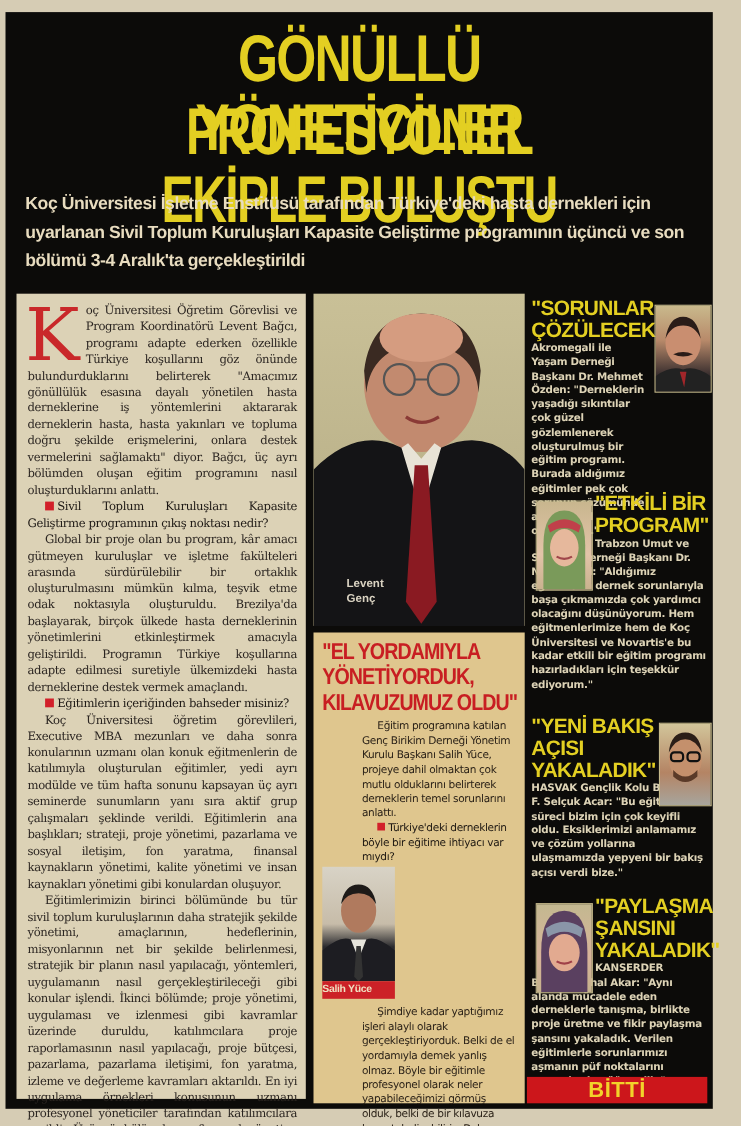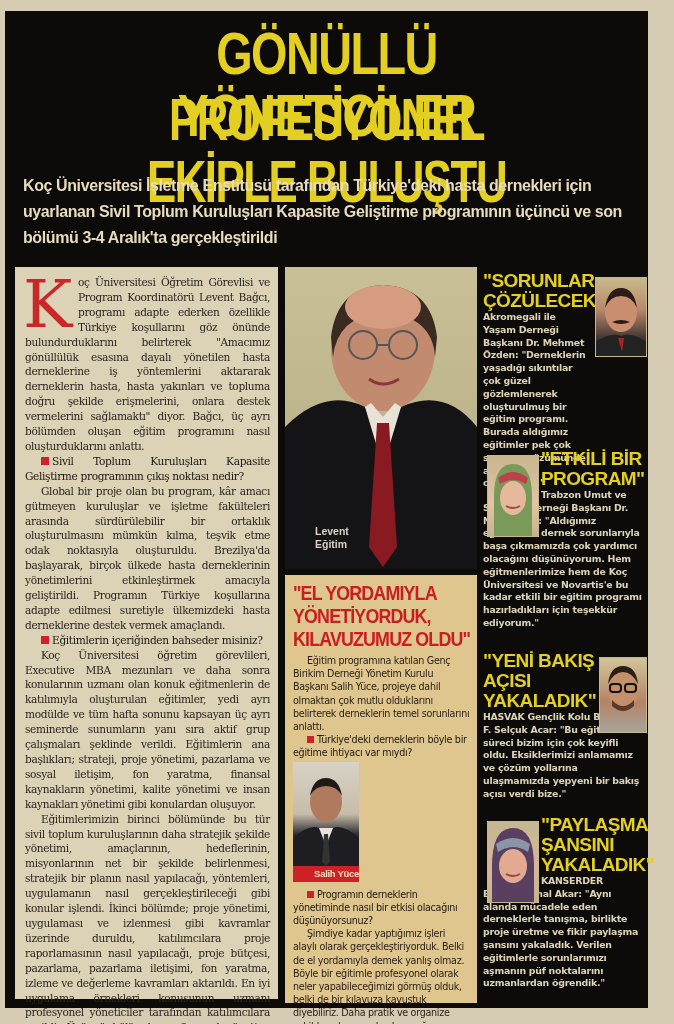--- a/index.html
+++ b/index.html
@@ -53,32 +53,32 @@
     background: #dfc68e; padding: 6px 6px 0 8px; box-sizing: border-box;
     font-family: "DejaVu Sans", sans-serif; font-size: 9.6px; line-height: 13.2px; color: #2b2218;
     letter-spacing: -0.3px;
   }
   .mid-title {
     color: #c81e22; font-family: "Liberation Sans", sans-serif; font-weight: bold;
     font-size: 21px; line-height: 23px; letter-spacing: -1px; margin-bottom: 4px;
     transform: scaleX(0.85); transform-origin: left top; width: 220px;
   }
   .mid-box p { margin: 0; }
-  .mid-box .indent { text-indent: 14px; }
+  .mid-box .indent { text-indent: 14px; margin-left: 36px; }
   .mid-box .mq { font-weight: normal; color: #1e1812; }
   .mid-box .mq .sq { width: 7px; height: 7px; }
   .salih-wrap { position: relative; height: 128px; }
   .salih-photo {
     position: absolute; left: 0; top: 2px; width: 66px; height: 104px;
     background: linear-gradient(180deg, #d8d3c6 0%, #c7bca9 50%, #2a2a2e 70%, #1f1f24 100%);
     overflow: hidden;
   }
   .salih-cap {
     position: absolute; left: 0; top: 106px; width: 66px; height: 16px; background: #cc2127;
-    color: #f0dfc0; font-family: "Liberation Sans", sans-serif; font-size: 9.5px; line-height: 16px; text-align: right; font-weight: bold;
+    color: #f0dfc0; font-family: "Liberation Sans", sans-serif; font-size: 9.5px; line-height: 16px; text-align: left; font-weight: bold;
   }
   .salih-text { position: absolute; left: 78px; top: 0; width: 100px; }
   .right-col {
     position: absolute; left: 474px; top: 256px; width: 164px; height: 712px;
     color: #ddd3b6; font-family: "DejaVu Sans", sans-serif; font-size: 9.4px; line-height: 12.8px;
     letter-spacing: -0.25px; font-weight: bold;
   }
   .rq { position: absolute; left: 4px; width: 160px; }
   .rq-title {
     color: #e3cf22; font-family: "Liberation Sans", sans-serif; font-weight: bold;
@@ -120,41 +120,40 @@
       <circle cx="78" cy="78" r="14" fill="none" stroke="#555" stroke-width="2"></circle>
       <circle cx="118" cy="78" r="14" fill="none" stroke="#555" stroke-width="2"></circle>
       <line x1="92" y1="78" x2="104" y2="78" stroke="#555" stroke-width="2"></line>
       <path d="M84 112 Q98 122 114 112" stroke="#8a3a36" stroke-width="3" fill="none"></path>
       <path d="M0 302 L0 160 Q40 120 80 140 L98 170 L116 140 Q160 120 192 160 L192 302 Z" fill="#141416"></path>
       <path d="M80 140 L98 200 L116 140 L110 136 L98 150 L86 136 Z" fill="#e8e3d6"></path>
       <path d="M92 156 L104 156 L112 280 L98 300 L84 280 Z" fill="#8a1a22"></path>
     </svg>
     <div class="pm-caption">
       <div>Levent</div>
-      <div>Eğitim</div>
+      <div>Genç</div>
     </div>
   </div>
 
   <div class="mid-box">
     <div class="mid-title">"EL YORDAMIYLA YÖNETİYORDUK, KILAVUZUMUZ OLDU"</div>
     <p class="indent">Eğitim programına katılan Genç Birikim Derneği Yönetim Kurulu Başkanı Salih Yüce, projeye dahil olmaktan çok mutlu olduklarını belirterek derneklerin temel sorunlarını anlattı.</p>
     <p class="mq indent"><span class="sq"></span><span>Türkiye'deki derneklerin böyle bir eğitime ihtiyacı var mıydı?</span></p>
     <div class="salih-wrap">
       <div class="salih-photo">
         <svg width="66" height="104" viewBox="0 0 66 104">
           <ellipse cx="33" cy="40" rx="16" ry="20" fill="#b07a5e"></ellipse>
           <path d="M17 34 Q20 16 33 16 Q46 16 49 34 Q44 24 33 24 Q22 24 17 34 Z" fill="#1e1a18"></path>
           <path d="M0 104 L0 76 Q16 62 26 66 L33 78 L40 66 Q50 62 66 76 L66 104 Z" fill="#1d1d22"></path>
           <path d="M26 66 L33 84 L40 66 Z" fill="#e6e4dc"></path>
           <path d="M31 72 L35 72 L37 100 L33 104 L29 100 Z" fill="#333"></path>
         </svg>
       </div>
       <div class="salih-cap">Salih Yüce</div>
     </div>
-    <p class="mq indent"><span class="sq"></span><span>Programın derneklerin yönetiminde nasıl bir etkisi olacağını düşünüyorsunuz?</span></p>
     <p class="indent">Şimdiye kadar yaptığımız işleri alaylı olarak gerçekleştiriyorduk. Belki de el yordamıyla demek yanlış olmaz. Böyle bir eğitimle profesyonel olarak neler yapabileceğimizi görmüş olduk, belki de bir kılavuza kavuştuk diyebiliriz. Daha pratik ve organize şekilde çalışmaya başlayacağız.</p>
   </div>
 
   <div class="right-col">
 
     <div class="rq" style="top:4px;">
       <div class="thumb" style="left:112px; top:6px; height:78px; background:linear-gradient(180deg,#c9b98c 0%,#b88a6a 40%,#2b2428 85%);">
         <svg width="50" height="78" viewBox="0 0 50 78">
             <ellipse cx="25" cy="34" rx="16" ry="20" fill="#c98e70"></ellipse>
             <path d="M9 30 Q12 10 25 10 Q38 10 41 30 Q36 18 25 18 Q14 18 9 30Z" fill="#2a1c18"></path>
@@ -201,13 +200,14 @@
             <path d="M8 22 Q25 10 42 22 L40 30 Q25 20 10 30Z" fill="#8a96a8"></path>
             <ellipse cx="25" cy="44" rx="14" ry="17" fill="#e2aa90"></ellipse>
             <path d="M18 52 Q25 56 32 52" stroke="#a04048" stroke-width="2" fill="none"></path>
           </svg>
       </div>
       <div class="rq-title" style="margin-left:58px;">"PAYLAŞMA ŞANSINI YAKALADIK"</div>
       <p style="text-indent:58px;">KANSERDER Başkanı Nihal Akar: "Aynı alanda mücadele eden derneklerle tanışma, birlikte proje üretme ve fikir paylaşma şansını yakaladık. Verilen eğitimlerle sorunlarımızı aşmanın püf noktalarını uzmanlardan öğrendik."</p>
     </div>
   </div>
 
+  <div class="bitti">BİTTİ</div>
 </div>
 
 </body></html>

